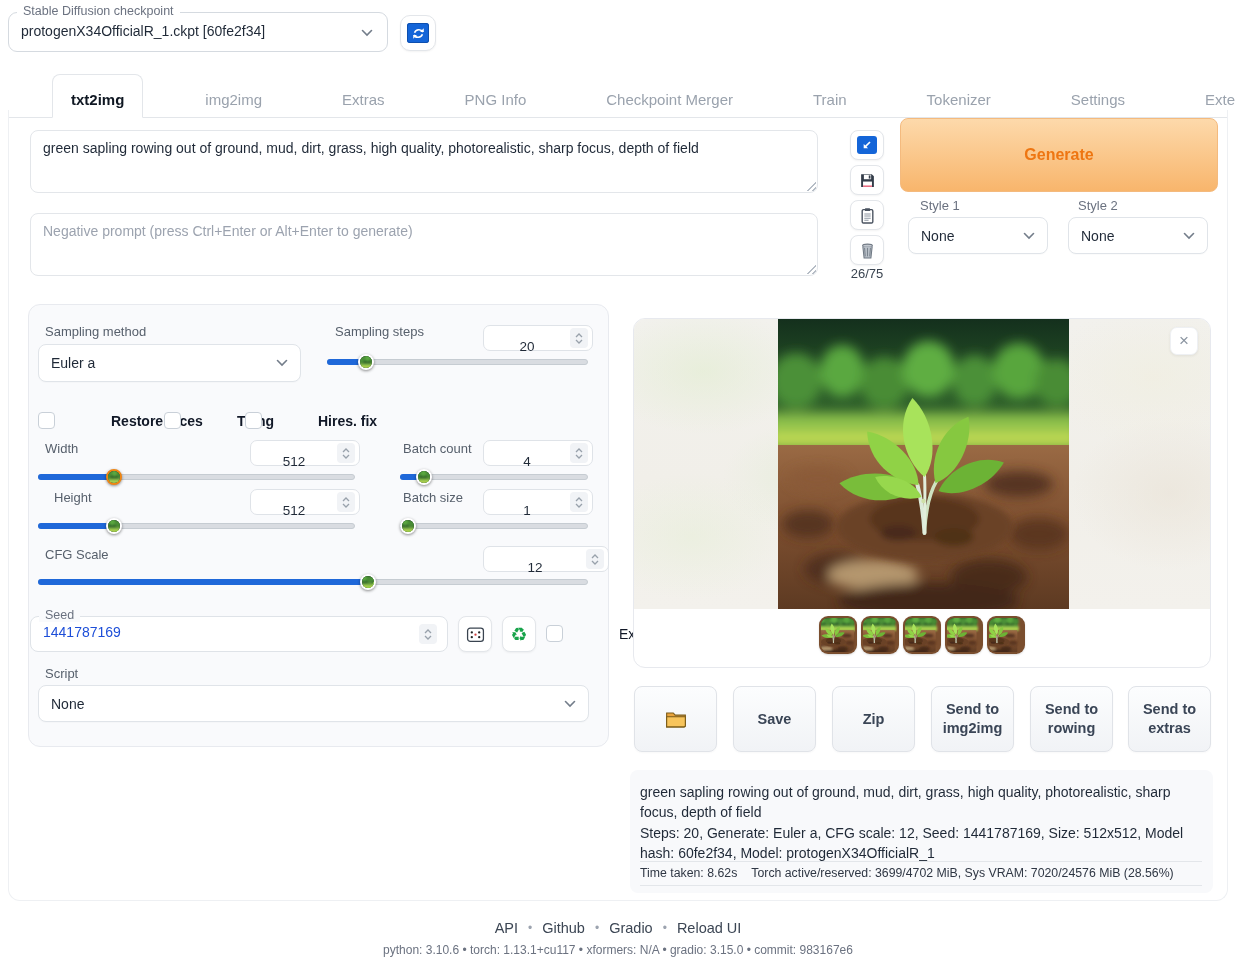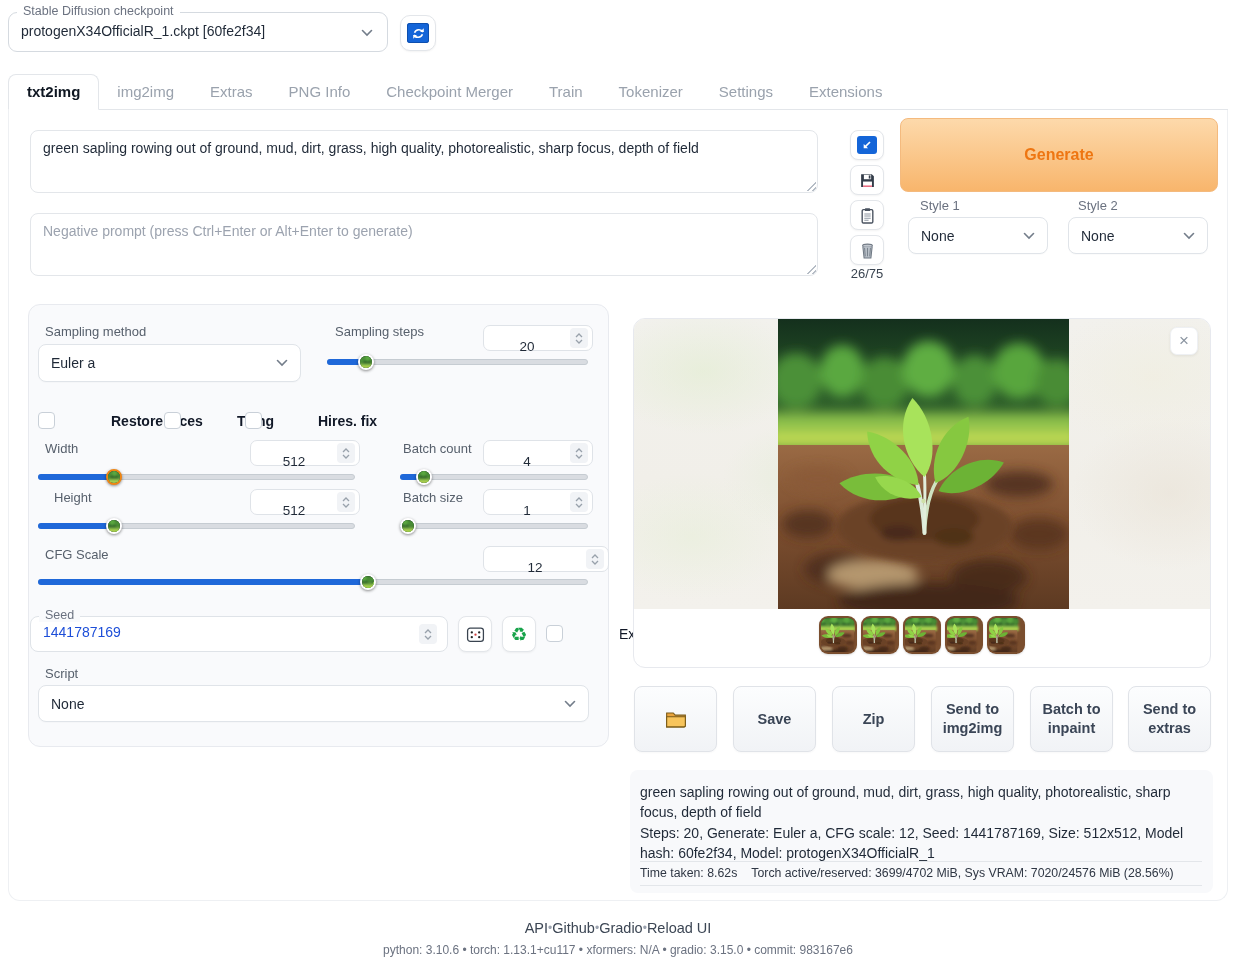--- a/index.html
+++ b/index.html
@@ -9,21 +9,21 @@
 
   
   .ckpt-field { left:8px; top:12px; width:380px; height:40px; border:1px solid #d5dae0; border-radius:9px; background:#fff; }
   .ckpt-legend { position:absolute; top:-9px; left:8px; background:#fff; padding:0 6px; font-size:12.5px; color:#6b7280; }
   .ckpt-value { position:absolute; left:12px; top:10px; font-size:14px; color:#1f2937; }
   .refresh-btn { left:400px; top:15px; width:36px; height:36px; border:1px solid #e3e6ea; border-radius:10px; background:#fff; box-shadow:0 1px 2px rgba(0,0,0,.05); display:flex; align-items:center; justify-content:center; cursor:pointer; }
   .refresh-chip { width:22px; height:20px; background:#1465d8; border-radius:3px; display:flex; align-items:center; justify-content:center; box-shadow:inset 0 0 0 1px #0d4faf; }
 
   
   .tabbar { left:8px; top:74px; width:1220px; display:flex; align-items:flex-end; border-bottom:1px solid #e3e6ea; }
-  .tab { padding:8px 18px 9px; font-size:15px; color:#9aa2ad; cursor:pointer; white-space:nowrap; }
+  .tab { padding:16px 18px 9px; font-size:15px; color:#9aa2ad; cursor:pointer; white-space:nowrap;margin-left:44px; }
   .tab.active { background:#fff; border:1px solid #e3e6ea; border-bottom:1px solid #fff; border-radius:8px 8px 0 0; margin-bottom:-1px; color:#0f1722; font-weight:700; }
   .content-frame { left:8px; top:110px; width:1220px; height:791px; border:1px solid #eef0f3; border-top:none; border-radius:0 0 12px 12px; pointer-events:none; }
 
   
   textarea { border:1px solid #e3e6ea; border-radius:8px; background:#fff; font-family:"Liberation Sans",sans-serif; font-size:14px; color:#1f2937; padding:9px 12px; resize:none; outline:none; }
   textarea::placeholder { color:#9ca3af; }
   .prompt-ta { left:30px; top:130px; width:788px; height:63px; }
   .neg-ta { left:30px; top:213px; width:788px; height:63px; }
   .resize-handle { width:10px; height:10px; background:repeating-linear-gradient(135deg,#b6bdc6 0 1.3px,transparent 1.3px 3.6px); clip-path:polygon(100% 0,100% 100%,0 100%); }
 
@@ -71,21 +71,21 @@
   .thumb svg { display:block; }
 
   .out-btn { top:686px; height:66px; width:83px; background:linear-gradient(180deg,#fcfdfe,#f1f3f6); border:1px solid #e0e3e8; border-radius:8px; box-shadow:0 1px 2px rgba(0,0,0,.03); display:flex; align-items:center; justify-content:center; text-align:center; font-size:14.5px; font-weight:700; color:#3a4556; cursor:pointer; line-height:1.3; padding:0 6px; }
 
   .info-block { left:630px; top:770px; width:583px; height:123px; background:#f8f9fb; border-radius:8px; }
   .info-text { position:absolute; left:10px; top:12px; width:562px; font-size:14px; line-height:1.45; color:#1f2937; }
   .time-row { position:absolute; left:10px; bottom:7px; width:562px; border-top:1px solid #e3e6ea; border-bottom:1px solid #e3e6ea; padding:4px 0 5px; font-size:12.3px; color:#2f3744; }
   .time-row span + span { margin-left:14px; }
 
   
-  .footer-links { left:0; top:920px; width:100%; display:flex; justify-content:center; align-items:center; gap:0; font-size:14.5px; color:#3c4654; }
+  .footer-links { left:0; top:920px; width:100%; display:flex; justify-content:center; align-items:center; gap:10px; font-size:14.5px; color:#3c4654; }
   .footer-links .link { cursor:pointer; }
   .dot { color:#9ca3af; font-size:12px; }
   .footer-versions { left:0; top:943px; width:100%; text-align:center; font-size:12px; color:#6b7280; }
 </style>
 </head>
 <body>
 
 <div class="abs ckpt-field">
   <span class="ckpt-legend">Stable Diffusion checkpoint</span>
   <span class="ckpt-value">protogenX34OfficialR_1.ckpt [60fe2f34]</span>
@@ -1090,21 +1090,21 @@
 
 <div class="abs out-btn" style="left:634px">
   <svg width="22" height="18" viewBox="0 0 20 16">
       <path d="M1.5 2.5h6l1.8 2h9.2v9.5a1.2 1.2 0 0 1-1.2 1.2H1.5z" fill="#e8a33d" stroke="#7a5a17" stroke-width="1"></path>
       <path d="M1.5 6h17v8a1.2 1.2 0 0 1-1.2 1.2H1.5z" fill="#f7c45c" stroke="#7a5a17" stroke-width="1"></path>
     </svg>
 </div>
 <div class="abs out-btn" style="left:733px">Save</div>
 <div class="abs out-btn" style="left:832px">Zip</div>
 <div class="abs out-btn" style="left:931px">Send to img2img</div>
-<div class="abs out-btn" style="left:1030px">Batch to inpaint</div>
+<div class="abs out-btn" style="left:1030px">Send to rowing</div>
 <div class="abs out-btn" style="left:1128px">Send to extras</div>
 
 <div class="abs info-block">
   <div class="info-text">
     <p>green sapling rowing out of ground, mud, dirt, grass, high quality, photorealistic, sharp focus, depth of field</p>
     <p>Steps: 20, Generate: Euler a, CFG scale: 12, Seed: 1441787169, Size: 512x512, Model hash: 60fe2f34, Model: protogenX34OfficialR_1</p>
   </div>
   <div class="time-row">
     <span>Time taken: 8.62s</span><span>Torch active/reserved: 3699/4702 MiB, Sys VRAM: 7020/24576 MiB (28.56%)</span>
   </div>

